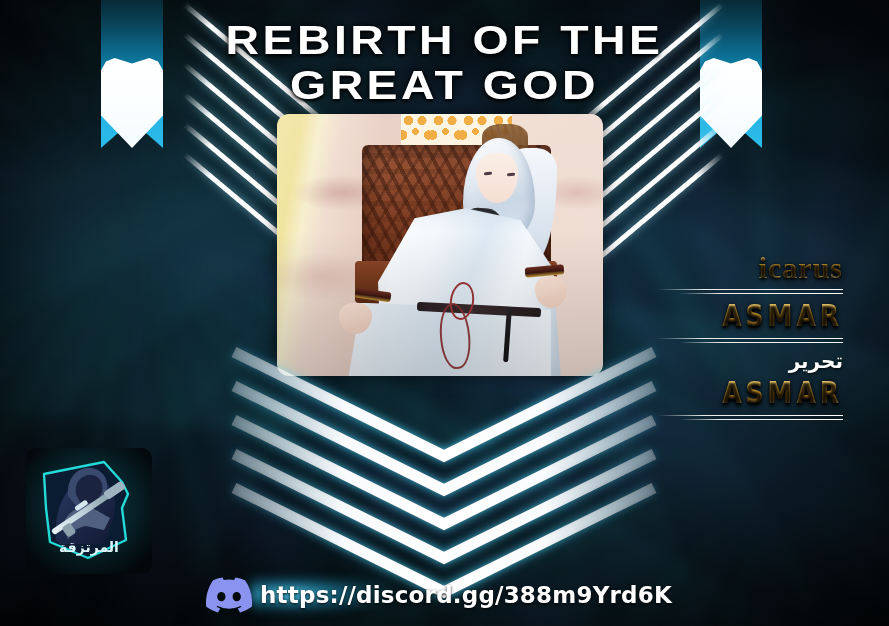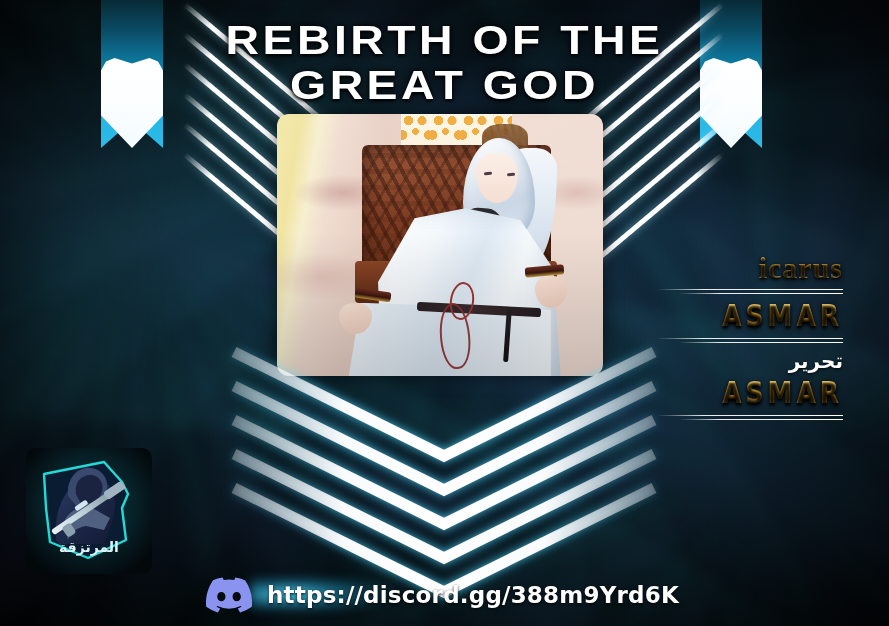--- a/index.html
+++ b/index.html
@@ -375,21 +375,21 @@
   #team-logo svg { display: block; }
 
   
   #discord-bar {
     position: absolute;
     left: 206px;
     top: 573px;
     height: 44px;
     display: flex;
     align-items: center;
-    gap: 15px;
+    gap: 8px;
     z-index: 7;
   }
   #discord-glow {
     position: absolute;
     left: 44px;
     top: 4px;
     width: 180px;
     height: 34px;
     background: radial-gradient(ellipse 60% 58% at 22% 50%, rgba(90,220,255,0.95) 0%, rgba(40,190,240,0.45) 45%, rgba(0,160,220,0) 100%);
     filter: blur(5px);

